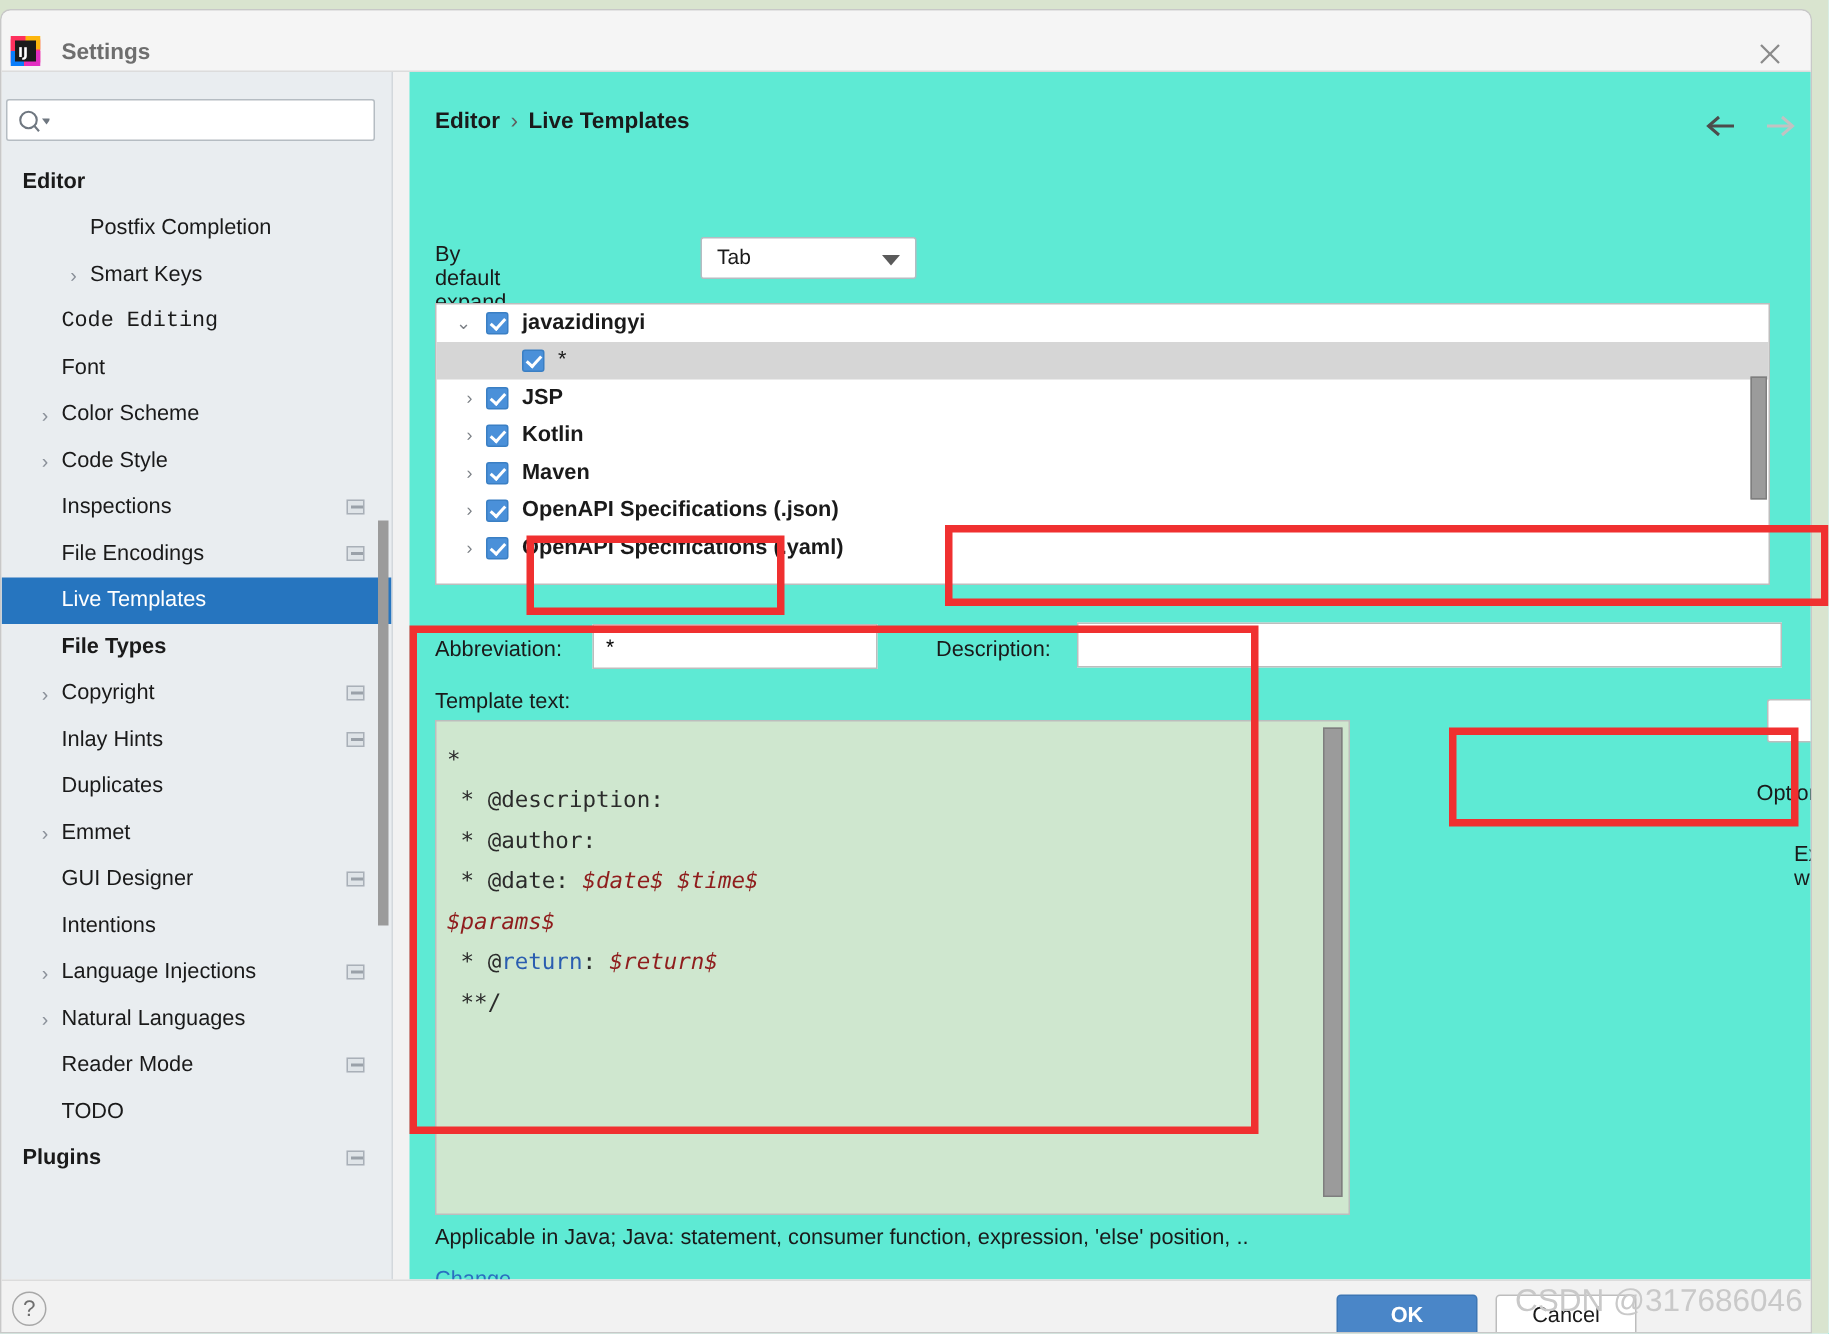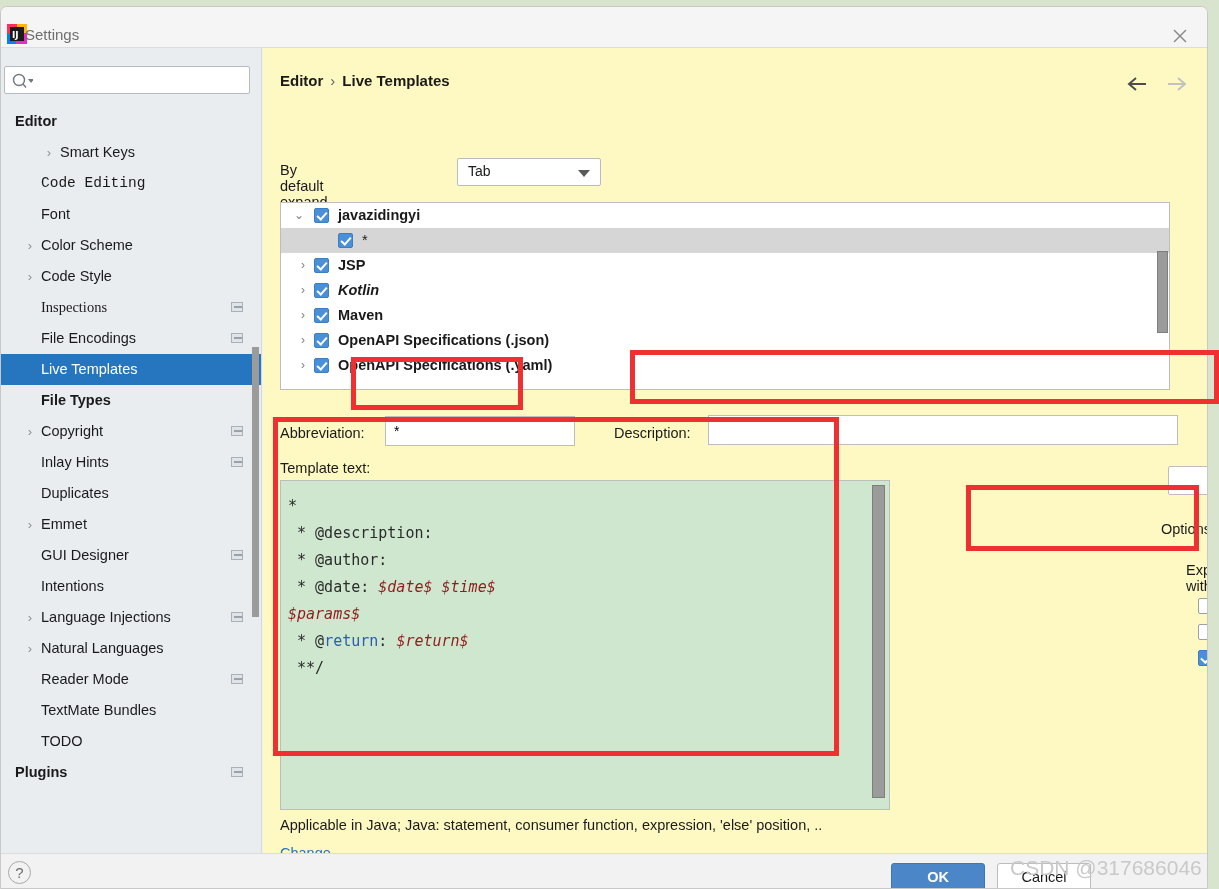--- a/index.html
+++ b/index.html
@@ -35,22 +35,22 @@
   
   .titlebar {
     position: absolute; left: 0; top: 0; width: 1208px; height: 41px;
     background: #f5f5f5;
     border-bottom: 1px solid #dcdcdc;
   }
   .app-icon {
     position: absolute; left: 6px; top: 17px; width: 20px; height: 17px;
   }
   .title-text {
-    position: absolute; left: 24px; top: 19px;
-    font-size: 15px; color: #6e6e6e;
+    position: absolute; left: 40px; top: 19px;
+    font-size: 15px; color: #6e6e6e; font-weight: bold;
   }
   .win-close {
     position: absolute; right: 18px; top: 18px;
     width: 22px; height: 22px; cursor: pointer;
     color: #8a8a8a;
   }
 
   
   .sidebar {
     position: absolute; left: 0; top: 41px;
@@ -87,21 +87,21 @@
     content: ""; position: absolute; left: 2px; top: 3px; width: 8px; height: 2px; background: #9aa1a9;
   }
   .tnode.cat { font-weight: bold; font-size: 14.5px; }
   .tnode.sel { background: #2675bf; color: #ffffff; }
   .sb-scroll {
     position: absolute; right: 2px; top: 299px; width: 7px; height: 270px;
     background: #9b9b9b; border-radius: 0;
   }
 
   
-  .main { position: absolute; left: 262px; top: 41px; width: 946px; height: 805px; background: #fef9c3; }
+  .main { position: absolute; left: 272px; top: 41px; width: 946px; height: 805px; background: #5eead4; }
 
   .crumb { position: absolute; left: 17px; top: 24px; font-weight: bold; font-size: 15px; }
   .crumb .sep { color: #606060; font-weight: normal; padding: 0 7px; }
 
   .nav-back, .nav-fwd {
     position: absolute; top: 24px; width: 26px; height: 24px; cursor: pointer;
     font-size: 20px; line-height: 24px; text-align: center;
   }
   .nav-back { right: 58px; color: #4c4c4c; }
   .nav-fwd  { right: 20px; color: #c2c2c2; }
@@ -275,39 +275,42 @@
             <path d="M17 7 l6 0 l-3 4 z" fill="#6f7780"></path>
           </svg>
         </span>
         <input class="search-input" type="text" value="" placeholder="" style="">
       </div>
       <div class="tree" id="sidebar-tree">
           <div class="tnode cat">
             <span class="lbl" style="left: 14px;">Editor</span>
           </div>
           <div class="tnode">
+            <span class="lbl" style="left: 59px;">Postfix Completion</span>
+          </div>
+          <div class="tnode">
             <span class="arrow" style="left: 40px;">›</span>
             <span class="lbl" style="left: 59px;">Smart Keys</span>
           </div>
           <div class="tnode">
             <span class="lbl" style="left: 40px; font-family: Liberation Mono, monospace;">Code Editing</span>
           </div>
           <div class="tnode">
             <span class="lbl" style="left: 40px;">Font</span>
           </div>
           <div class="tnode">
             <span class="arrow" style="left: 21px;">›</span>
             <span class="lbl" style="left: 40px;">Color Scheme</span>
           </div>
           <div class="tnode">
             <span class="arrow" style="left: 21px;">›</span>
             <span class="lbl" style="left: 40px;">Code Style</span>
           </div>
           <div class="tnode">
-            <span class="lbl" style="left: 40px; font-family: Liberation Serif, serif;">Inspections</span>
+            <span class="lbl" style="left: 40px;">Inspections</span>
             <span class="mod"></span>
           </div>
           <div class="tnode">
             <span class="lbl" style="left: 40px;">File Encodings</span>
             <span class="mod"></span>
           </div>
           <div class="tnode sel">
             <span class="lbl" style="left: 40px;">Live Templates</span>
           </div>
           <div class="tnode">
@@ -341,23 +344,20 @@
             <span class="lbl" style="left: 40px;">Language Injections</span>
             <span class="mod"></span>
           </div>
           <div class="tnode">
             <span class="arrow" style="left: 21px;">›</span>
             <span class="lbl" style="left: 40px;">Natural Languages</span>
           </div>
           <div class="tnode">
             <span class="lbl" style="left: 40px;">Reader Mode</span>
             <span class="mod"></span>
-          </div>
-          <div class="tnode">
-            <span class="lbl" style="left: 40px;">TextMate Bundles</span>
           </div>
           <div class="tnode">
             <span class="lbl" style="left: 40px;">TODO</span>
           </div>
           <div class="tnode cat">
             <span class="lbl" style="left: 14px;">Plugins</span>
             <span class="mod"></span>
           </div>
         </div>
       <div class="sb-scroll"></div>
@@ -402,21 +402,21 @@
               <span class="ltext plain" style="left: 81px;">*</span>
             </div>
             <div class="lrow">
               <span class="larrow" style="left: 13px;">›</span>
               <span class="cbx" style="left: 33px;"></span>
               <span class="ltext" style="left: 57px;">JSP</span>
             </div>
             <div class="lrow">
               <span class="larrow" style="left: 13px;">›</span>
               <span class="cbx" style="left: 33px;"></span>
-              <span class="ltext" style="left: 57px; font-style: italic;">Kotlin</span>
+              <span class="ltext" style="left: 57px;">Kotlin</span>
             </div>
             <div class="lrow">
               <span class="larrow" style="left: 13px;">›</span>
               <span class="cbx" style="left: 33px;"></span>
               <span class="ltext" style="left: 57px;">Maven</span>
             </div>
             <div class="lrow">
               <span class="larrow" style="left: 13px;">›</span>
               <span class="cbx" style="left: 33px;"></span>
               <span class="ltext" style="left: 57px;">OpenAPI Specifications (.json)</span>

